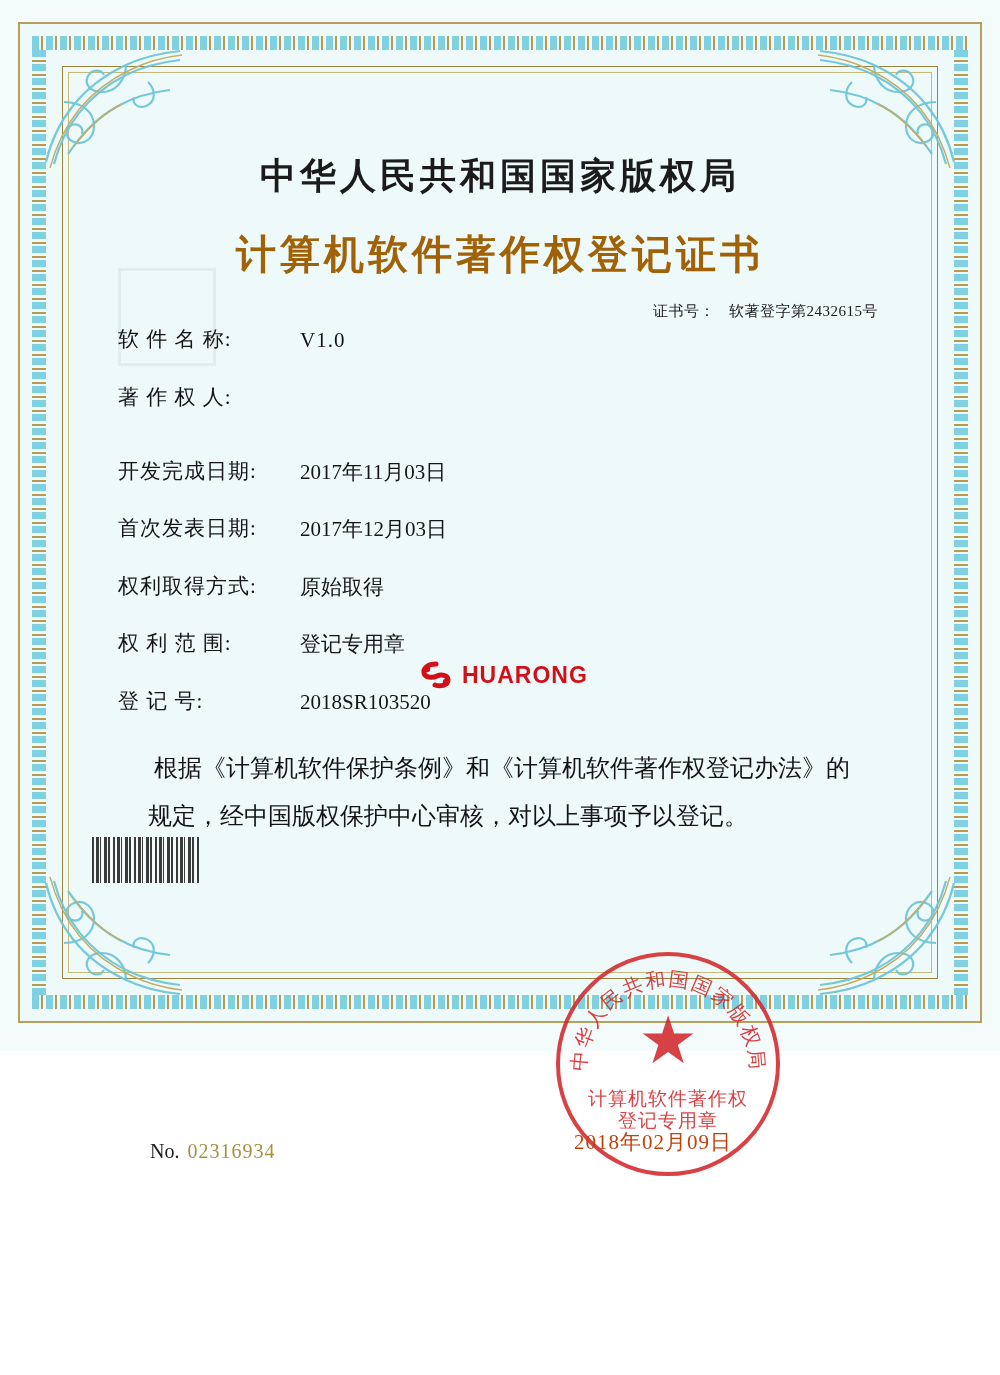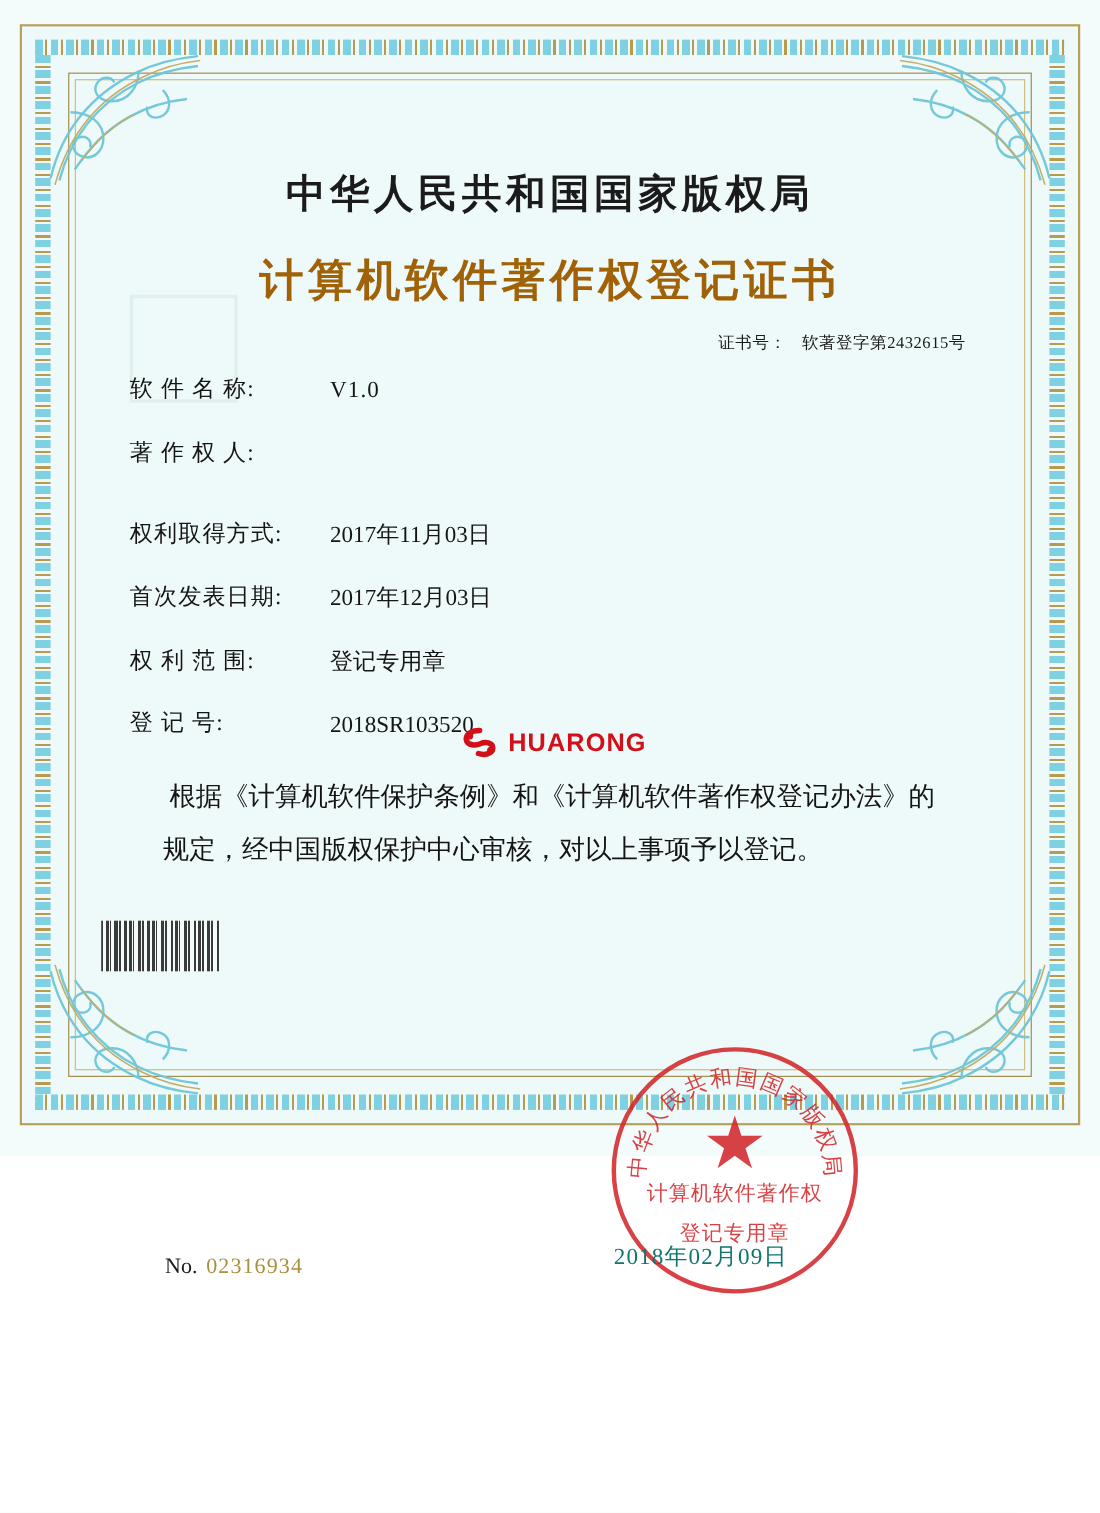--- a/index.html
+++ b/index.html
@@ -129,21 +129,21 @@
     text-align: right;
     font-size: 15px;
     color: #1b1b1b;
     margin-top: 20px;
     padding-right: 22px;
     letter-spacing: 0.5px;
   }
   .cert-no-line .lbl { margin-right: 14px; }
 
   .fields {
-    margin-top: 18px;
+    margin-top: 4px;
     padding-left: 18px;
   }
   .field-row {
     display: flex;
     align-items: flex-start;
     margin-bottom: 26px;
     font-size: 21px;
     color: #151515;
   }
   .field-label {
@@ -246,29 +246,29 @@
   }
   .seal-line1, .seal-line2 {
     position: absolute;
     width: 100%;
     text-align: center;
     font-family: "DejaVu Serif", serif;
     font-size: 19px;
     color: #d3282c;
     letter-spacing: 1px;
   }
-  .seal-line1 { top: 116px; }
+  .seal-line1 { top: 130px; }
   .seal-line2 { top: 152px; }
 
   .seal-date {
     position: absolute;
-    left: 558px;
+    left: 574px;
     top: 1128px;
     font-size: 21px;
-    color: #0f766e;
+    color: #c2410c;
     letter-spacing: 1px;
     text-align: right;
   }
 
   .doc-no {
     position: absolute;
     left: 150px;
     top: 1140px;
     font-size: 20px;
     color: #1b1b1b;
@@ -375,29 +375,33 @@
         <div class="field-value">
           <span class="v2">V1.0</span>
         </div>
       </div>
 
       <div class="field-row" style="margin-bottom:46px;">
         <div class="field-label sp0">著 作 权 人:</div>
       </div>
 
       <div class="field-row">
-        <div class="field-label sp0">权利取得方式:</div>
+        <div class="field-label sp0">开发完成日期:</div>
         <div class="field-value">2017年11月03日</div>
       </div>
 
       <div class="field-row">
         <div class="field-label sp0">首次发表日期:</div>
         <div class="field-value">2017年12月03日</div>
       </div>
 
+      <div class="field-row">
+        <div class="field-label sp0">权利取得方式:</div>
+        <div class="field-value">原始取得</div>
+      </div>
 
       <div class="field-row">
         <div class="field-label sp0">权 利 范 围:</div>
         <div class="field-value">登记专用章</div>
       </div>
 
       <div class="field-row">
         <div class="field-label sp0">登 记 号:</div>
         <div class="field-value">2018SR103520</div>
       </div>

